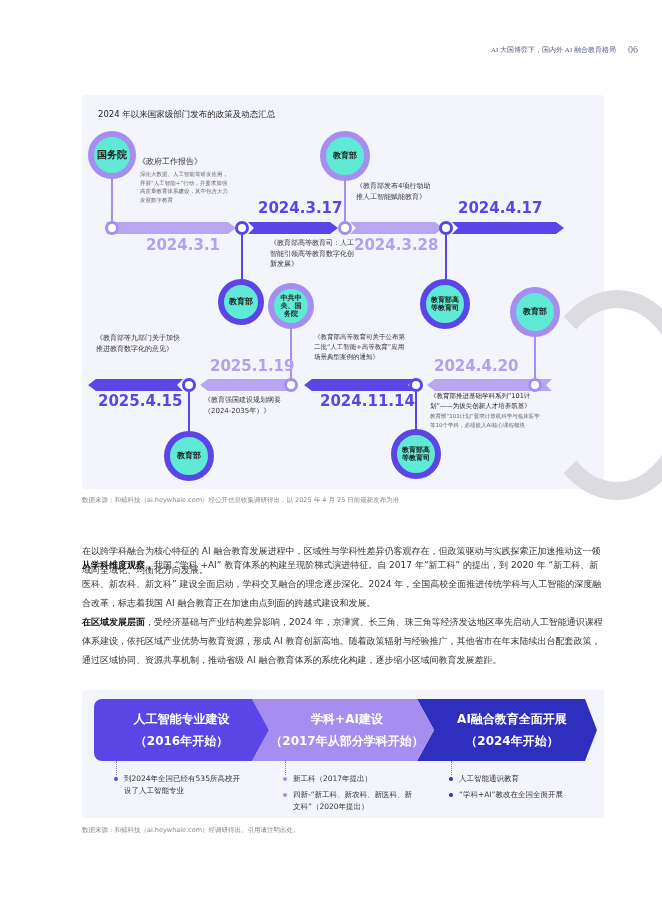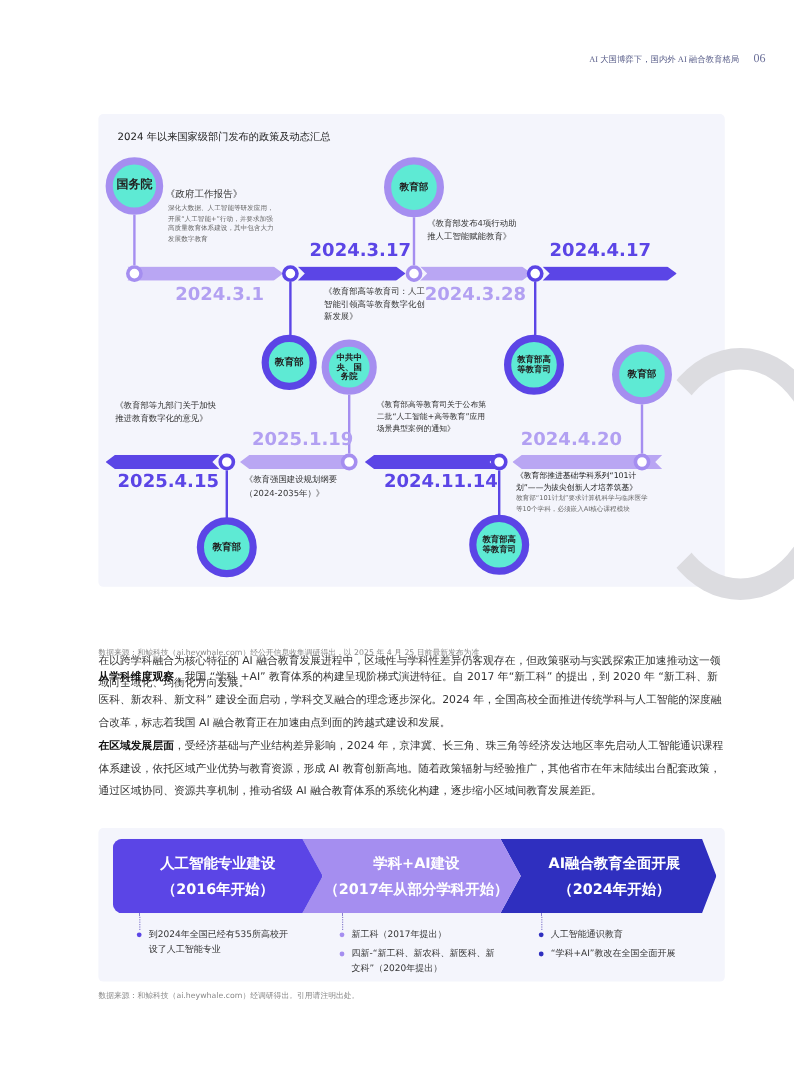--- a/index.html
+++ b/index.html
@@ -117,21 +117,21 @@
   <div class="date light" style="left:128px;top:262px;">2025.1.19</div>
   <div class="doc" style="left:122px;top:300px;width:80px;">《教育强国建设规划纲要（2024-2035年）》</div>
 
   <div class="doc" style="left:14px;top:238px;width:88px;">《教育部等九部门关于加快推进教育数字化的意见》</div>
   <div class="node dark" style="left:100px;top:283px;"></div>
   <div class="date dark" style="left:16px;top:297px;">2025.4.15</div>
   <div class="stem dark" style="left:106px;top:297px;height:42px;"></div>
   <div class="bubble dark" style="left:82px;top:336px;width:50px;height:50px;font-size:8px;">教育部</div>
 </div>
 
-<div class="source" style="left:82px;top:496px;margin-top:44px;">数据来源：和鲸科技（ai.heywhale.com）经公开信息收集调研得出，以 2025 年 4 月 25 日前最新发布为准</div>
+<div class="source" style="left:82px;top:496px;">数据来源：和鲸科技（ai.heywhale.com）经公开信息收集调研得出，以 2025 年 4 月 25 日前最新发布为准</div>
 
 <div class="body-text" style="top:518px;margin-top:24px;">
   <span>在以跨学科融合为核心特征的 AI 融合教育发展进程中，区域性与学科性差异仍客观存在，但政策驱动与实践探索正加速推动这一领域向全域化、均衡化方向发展。</span>
 </div>
 <div class="body-text" style="top:556px;">
   <b>从学科维度观察</b><span>，我国 “学科 +AI” 教育体系的构建呈现阶梯式演进特征。自 2017 年“新工科” 的提出，到 2020 年 “新工科、新医科、新农科、新文科” 建设全面启动，学科交叉融合的理念逐步深化。2024 年，全国高校全面推进传统学科与人工智能的深度融合改革，标志着我国 AI 融合教育正在加速由点到面的跨越式建设和发展。</span>
 </div>
 <div class="body-text" style="top:613px;">
   <b>在区域发展层面</b><span>，受经济基础与产业结构差异影响，2024 年，京津冀、长三角、珠三角等经济发达地区率先启动人工智能通识课程体系建设，依托区域产业优势与教育资源，形成 AI 教育创新高地。随着政策辐射与经验推广，其他省市在年末陆续出台配套政策，通过区域协同、资源共享机制，推动省级 AI 融合教育体系的系统化构建，逐步缩小区域间教育发展差距。</span>
 </div>

